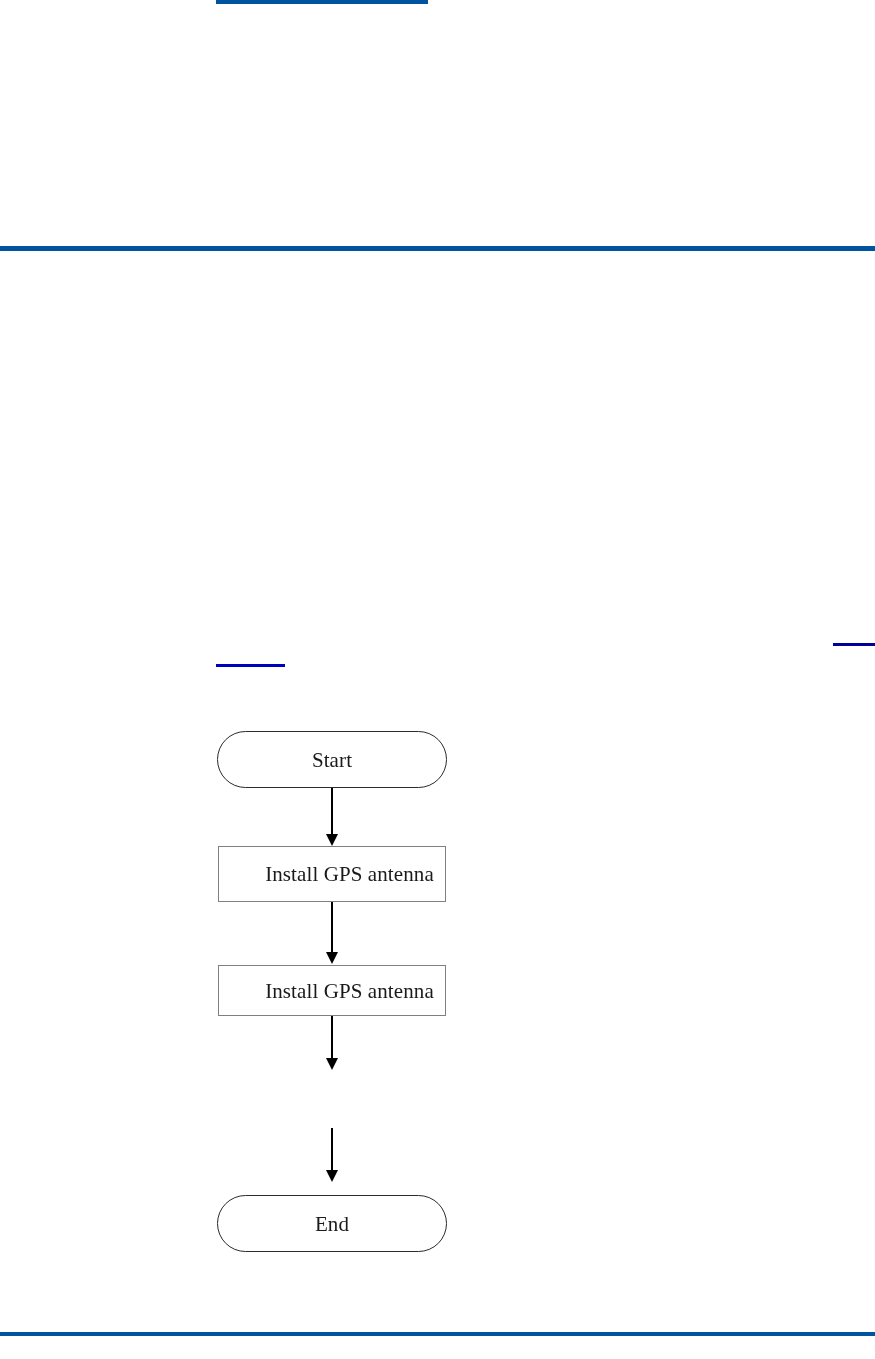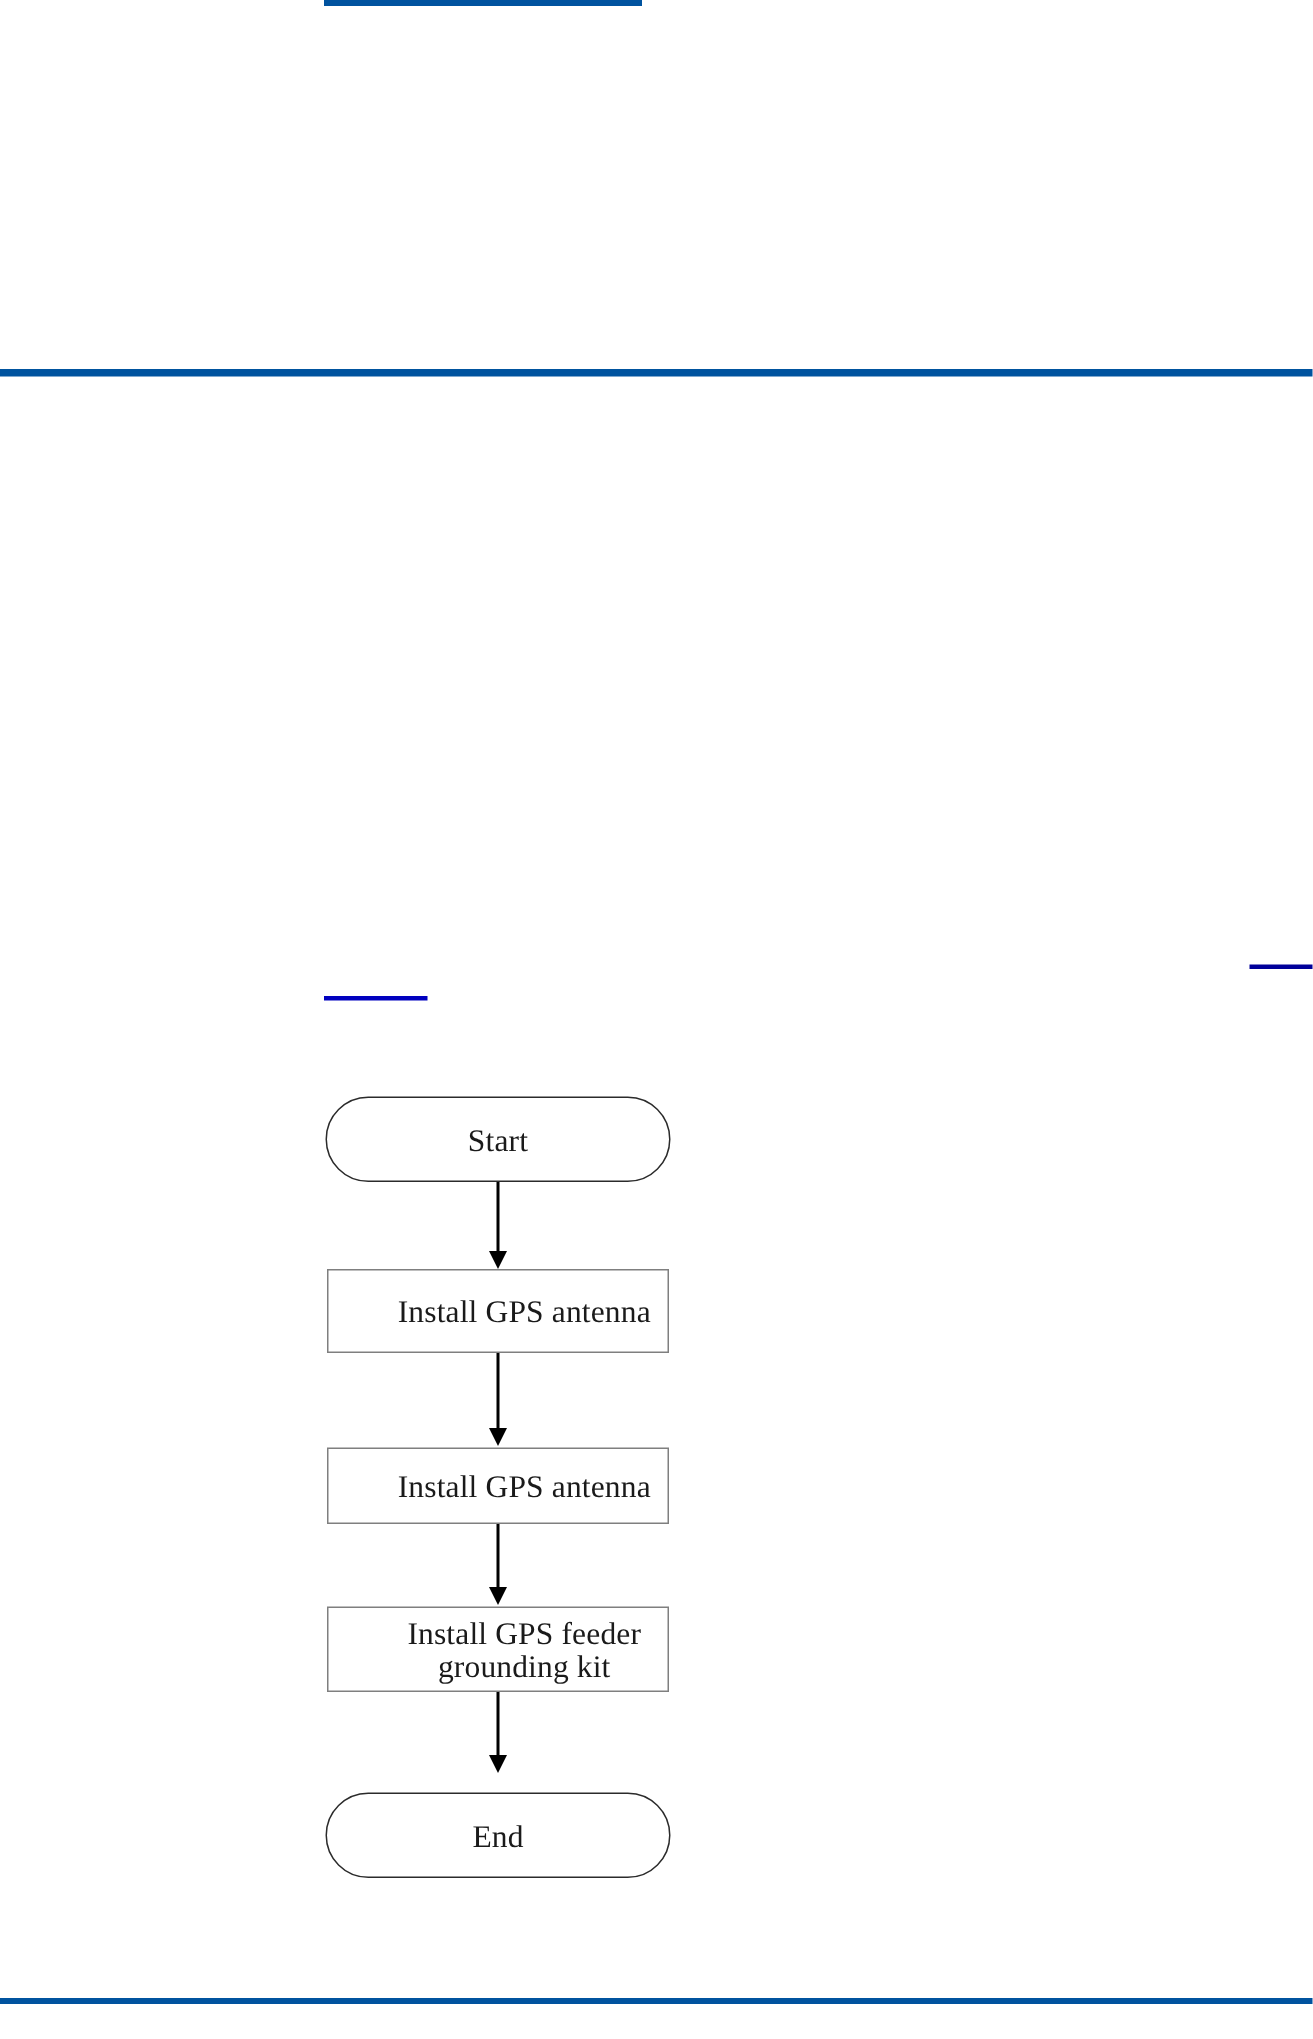--- a/index.html
+++ b/index.html
@@ -143,23 +143,20 @@
   </div>
 
   <div class="conn c2"></div>
 
   <div class="node process n-p2">
     <span>Install GPS antenna</span>
   </div>
 
   <div class="conn c3"></div>
 
-  <div class="node process n-p3">
-    <span>Install GPS feeder grounding kit</span>
-  </div>
 
   <div class="conn c4"></div>
 
   <div class="node terminator n-end">
     <span>End</span>
   </div>
 
 </div>
 
 <div class="footer-rule"></div>

